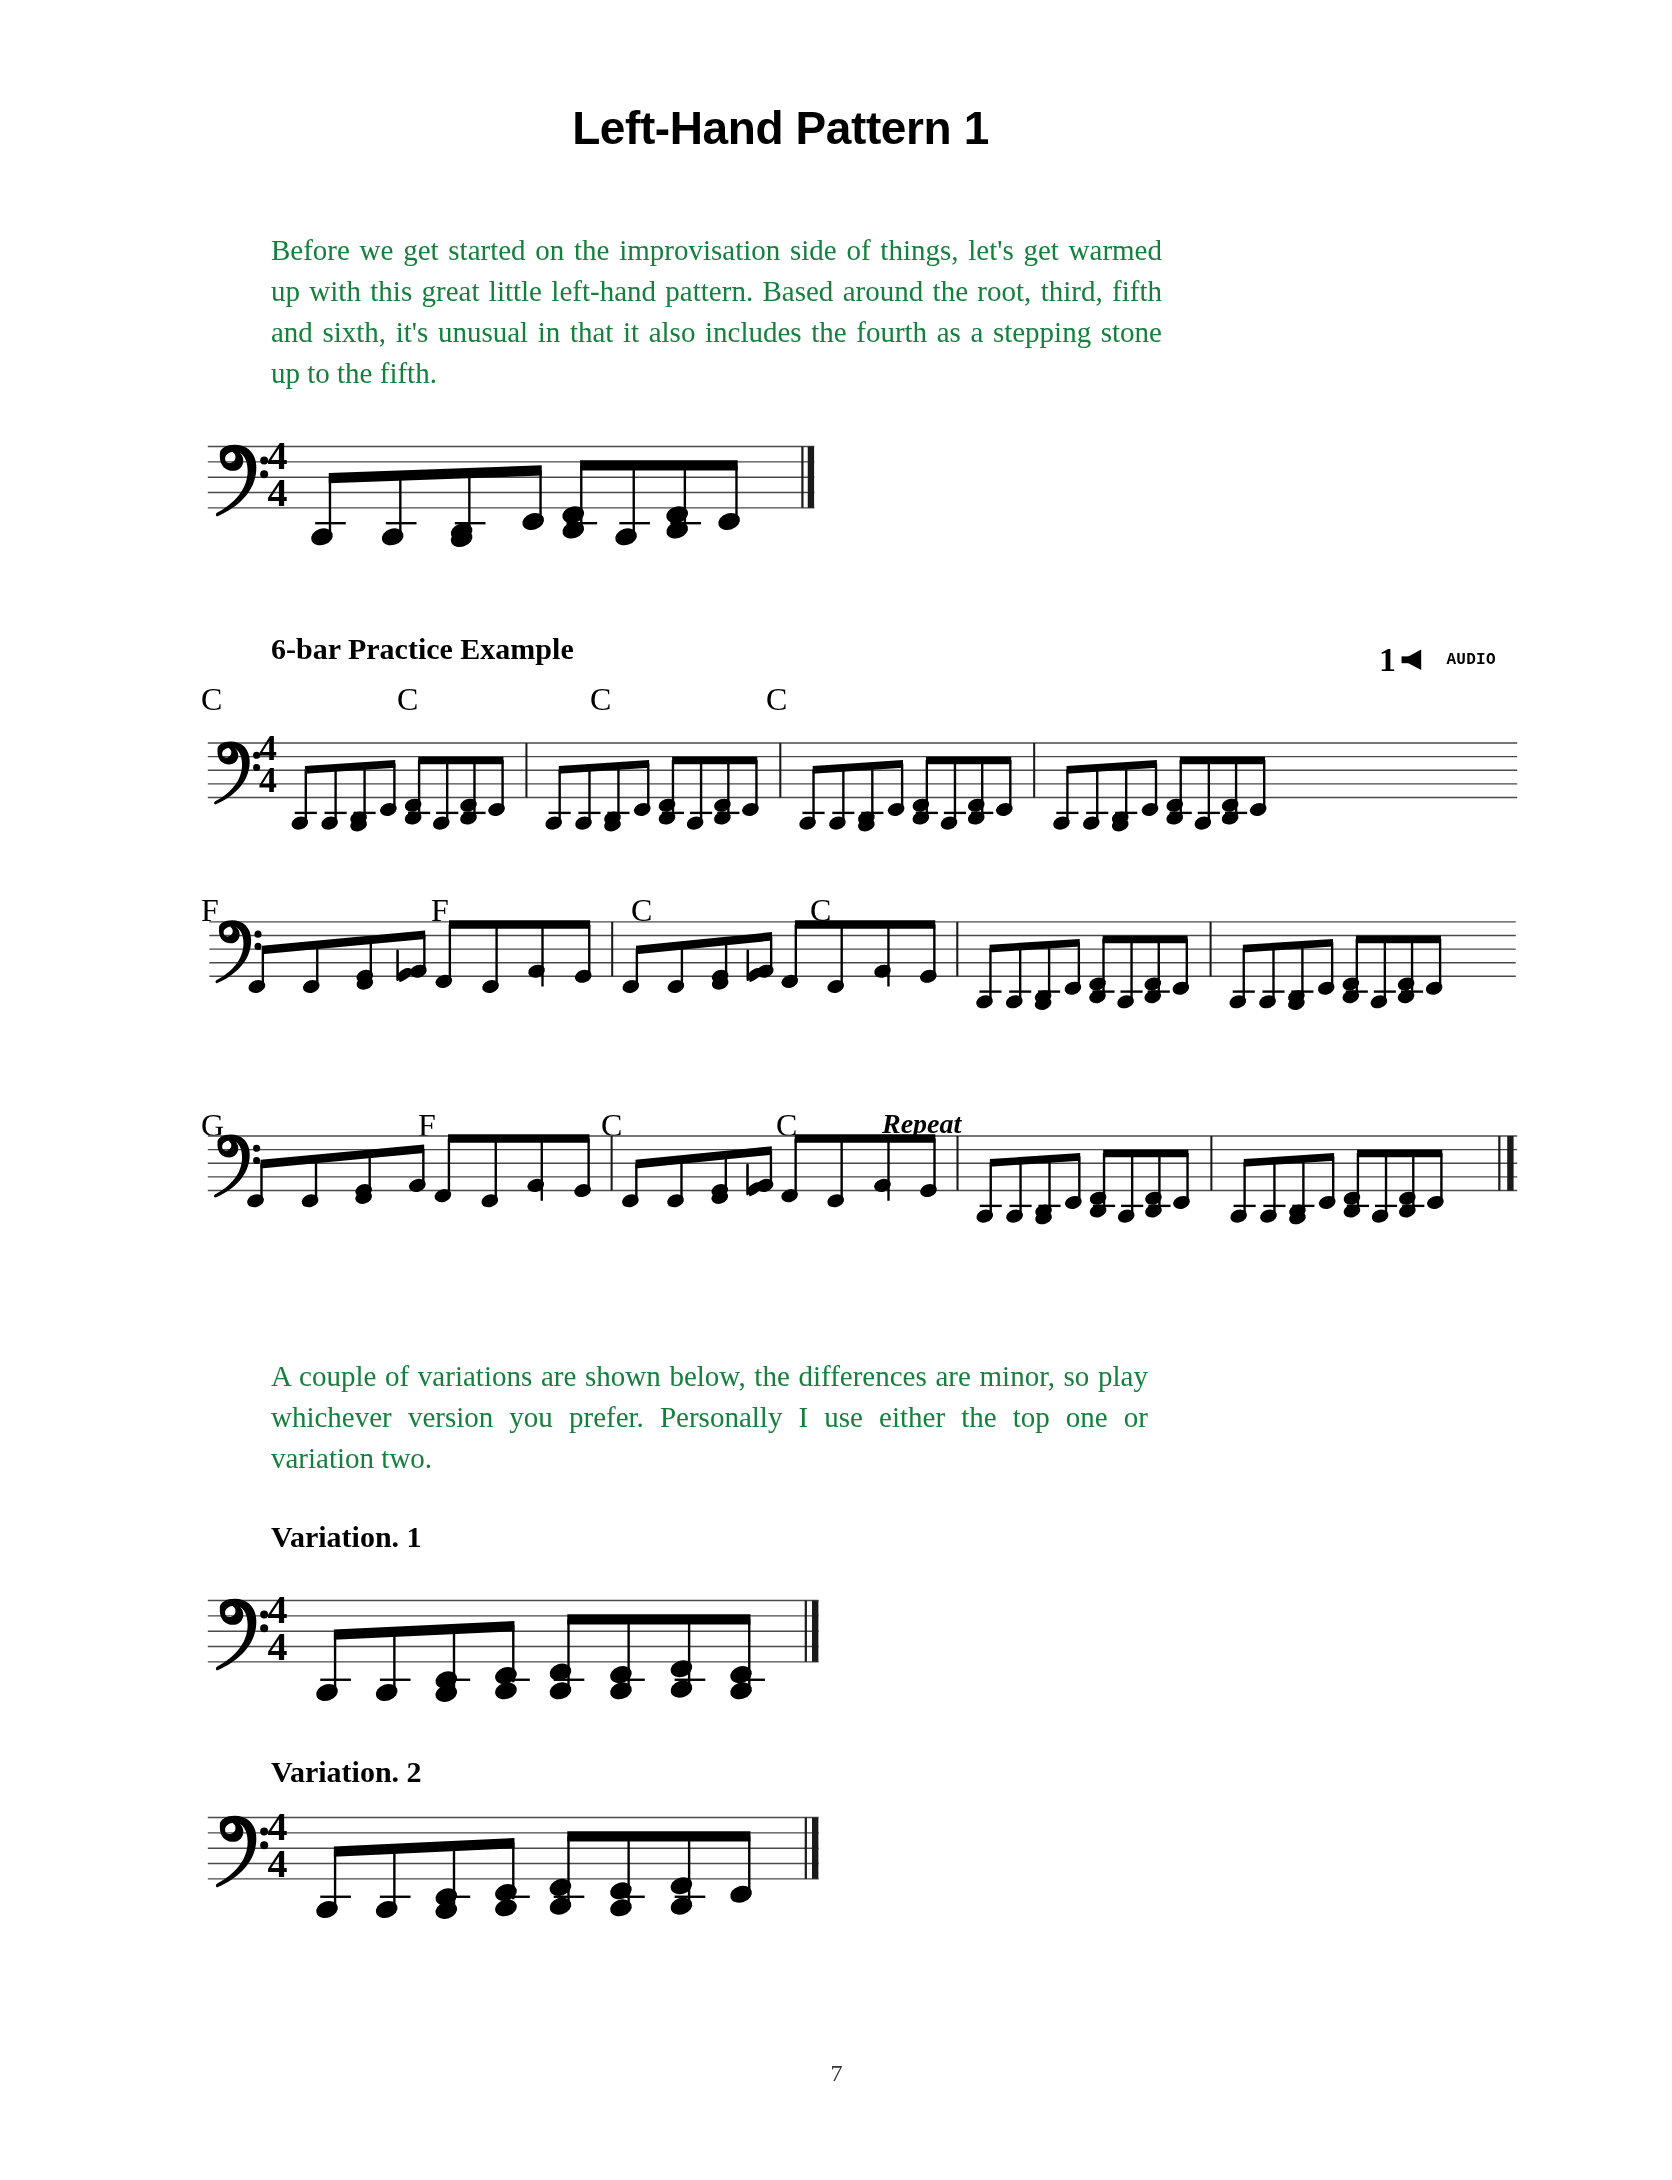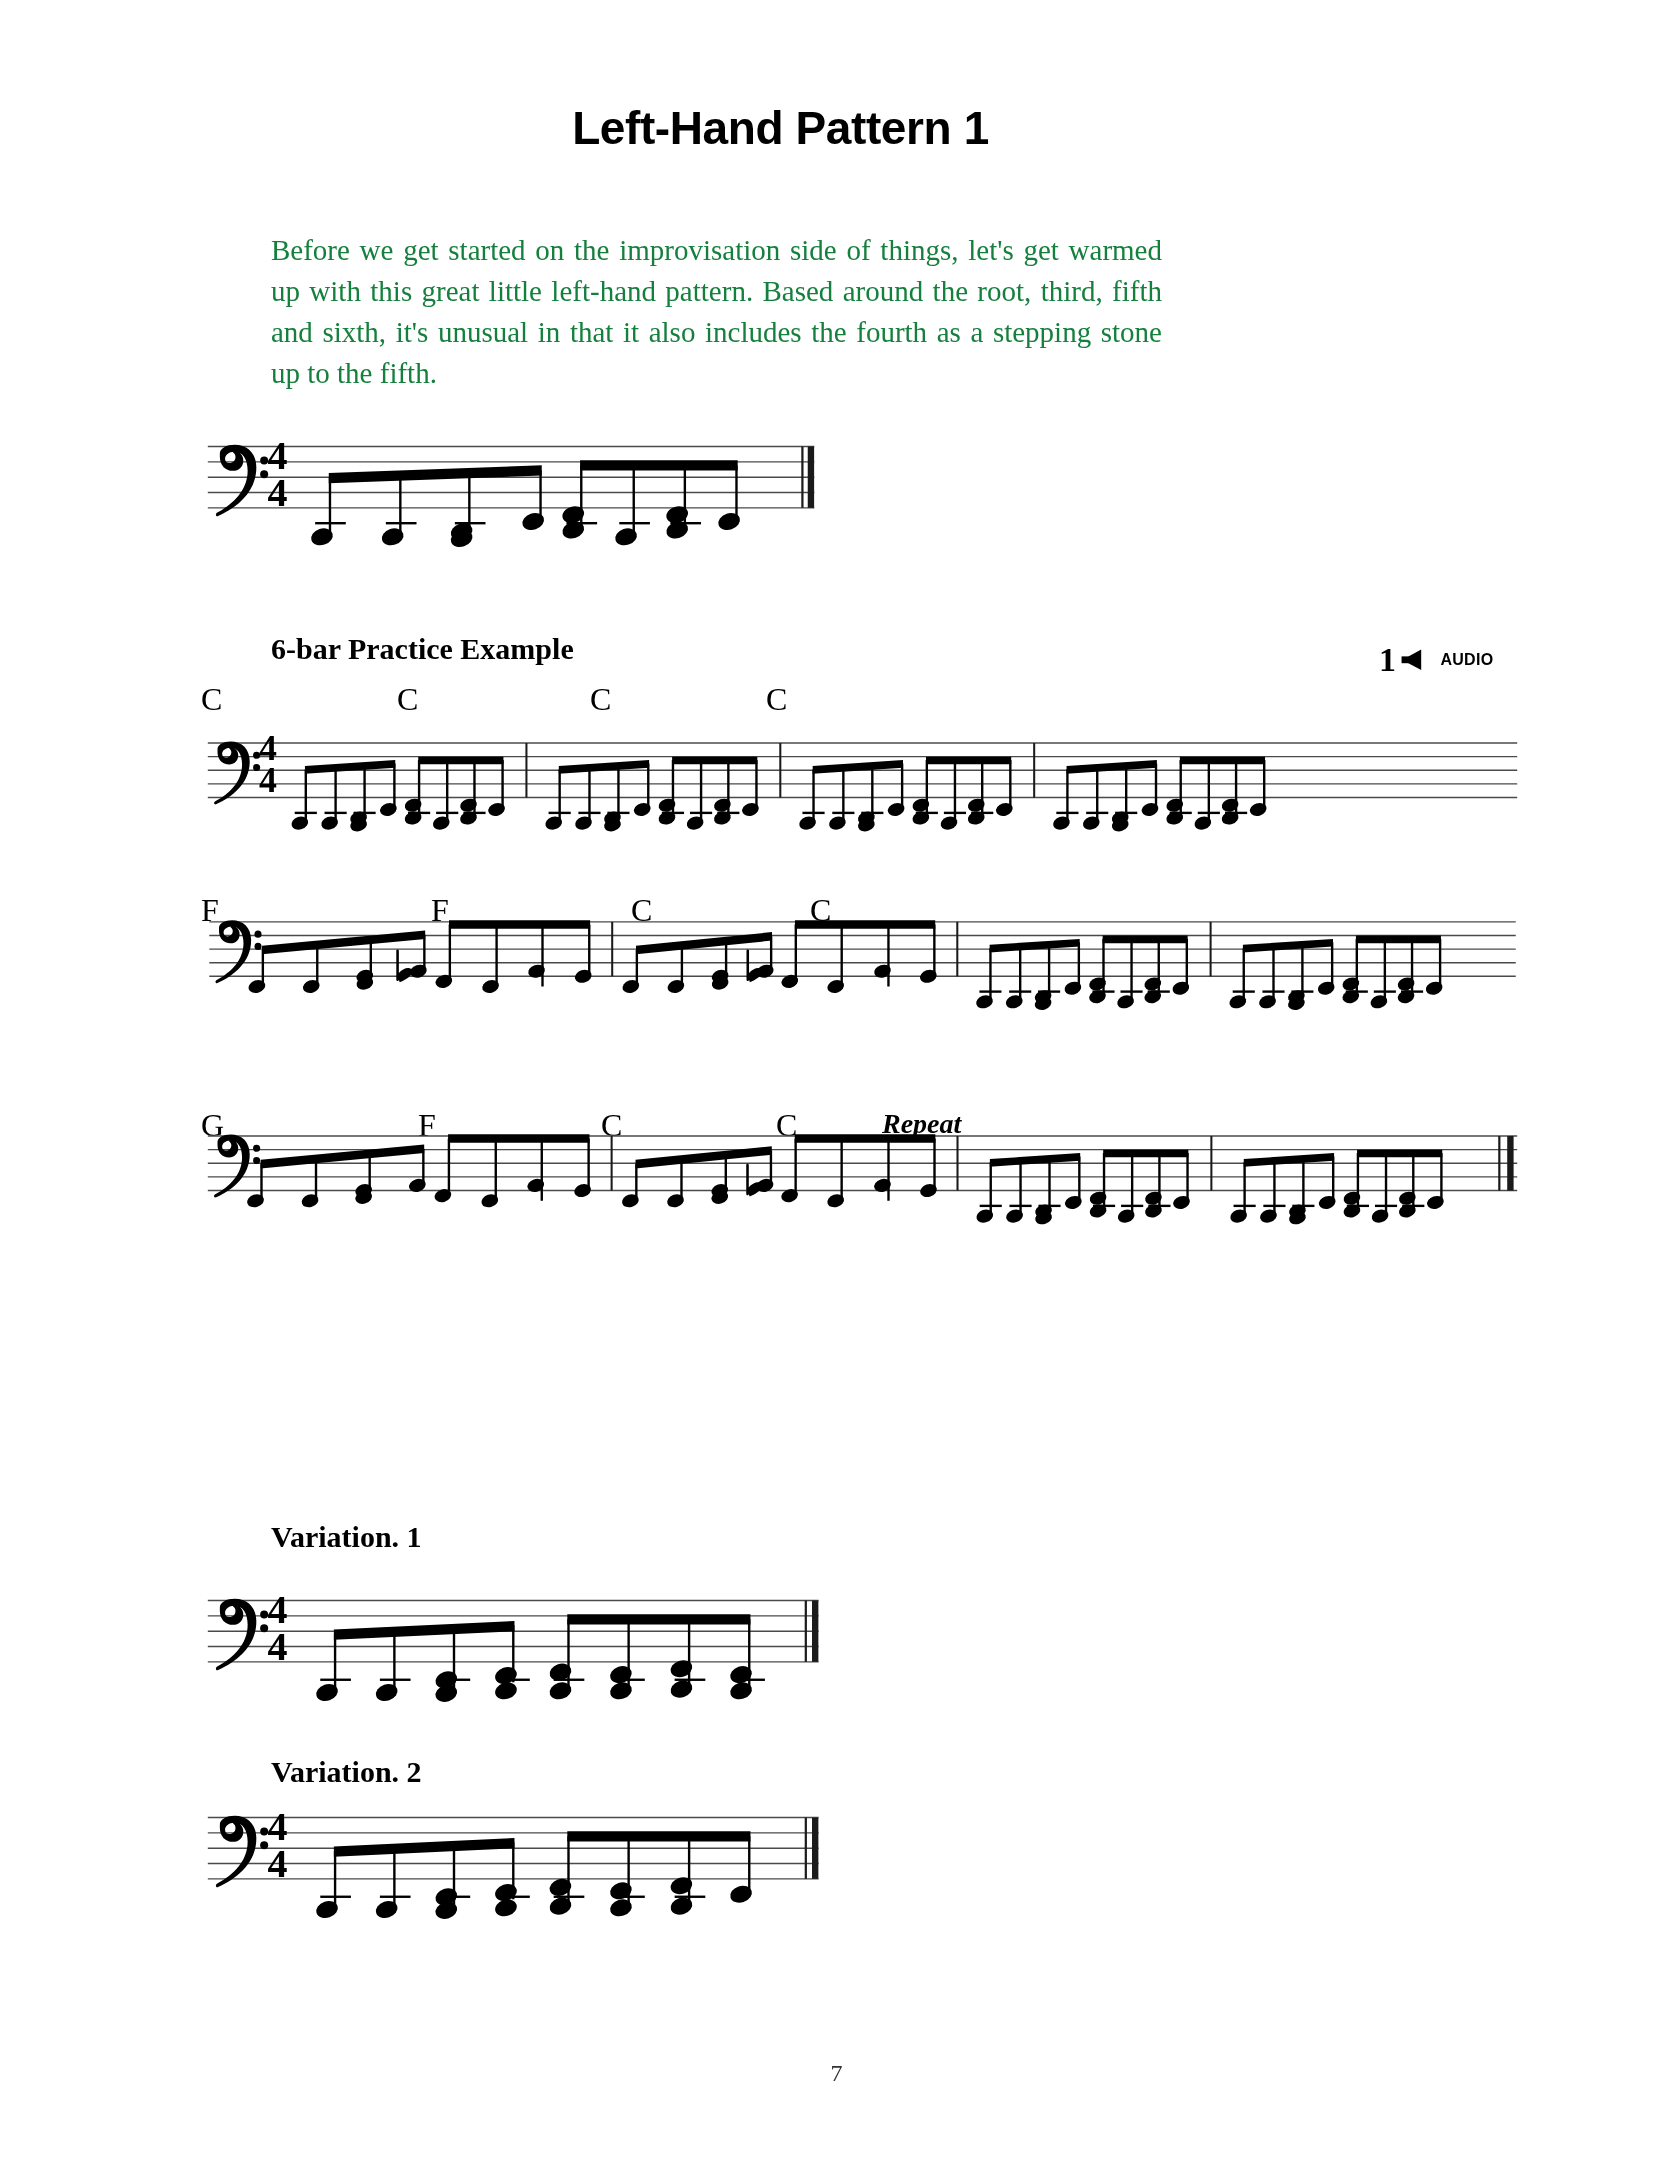--- a/index.html
+++ b/index.html
@@ -79,26 +79,26 @@
     height: 37px;
   }
   #audio-badge .num {
     font-family: "Liberation Serif", "DejaVu Serif", serif;
     font-weight: bold;
     font-size: 34px;
     line-height: 34px;
     color: #000;
   }
   #audio-badge .audio-label {
-    font-family: Liberation Sans, sans-serif;
+    font-family: Liberation Mono, monospace;
     font-weight: bold;
     font-size: 16px;
     letter-spacing: 0.3px;
     color: #000;
-    margin-left: 12px;
+    margin-left: 18px;
   }
 
   
   .staff-block { position: absolute; }
   #staff-main      { top: 426px;  left: 201px; }
   #system-1        { top: 731px;  left: 201px; }
   #system-2        { top: 910px; left: 201px; }
   #system-3        { top: 1124px; left: 201px; }
   #staff-var1      { top: 1580px; left: 201px; }
   #staff-var2      { top: 1797px; left: 201px; }
@@ -670,20 +670,21 @@
         <ellipse class="notehead" cx="1449" cy="92" rx="10" ry="7.4" transform="rotate(-18 1449 92)"></ellipse>
       </g>
 
       <g>
         <line class="barline-thin" x1="1524" y1="14" x2="1524" y2="78"></line>
         <line class="barline-thick" x1="1537" y1="14" x2="1537" y2="78"></line>
       </g>
     </svg>
   </div>
 
+  <div id="variations-paragraph" class="para">A couple of variations are shown below, the differences are minor, so play whichever version you prefer. Personally I use either the top one or variation two.</div>
 
   <div id="heading-var1" class="section-heading">Variation. 1</div>
 
   <div class="staff-block" id="staff-var1">
     <svg width="920" height="145" viewBox="0 0 1080 170">
       <g class="stafflines">
         <line x1="8" y1="24" x2="725" y2="24"></line>
         <line x1="8" y1="42" x2="725" y2="42"></line>
         <line x1="8" y1="60" x2="725" y2="60"></line>
         <line x1="8" y1="78" x2="725" y2="78"></line>

